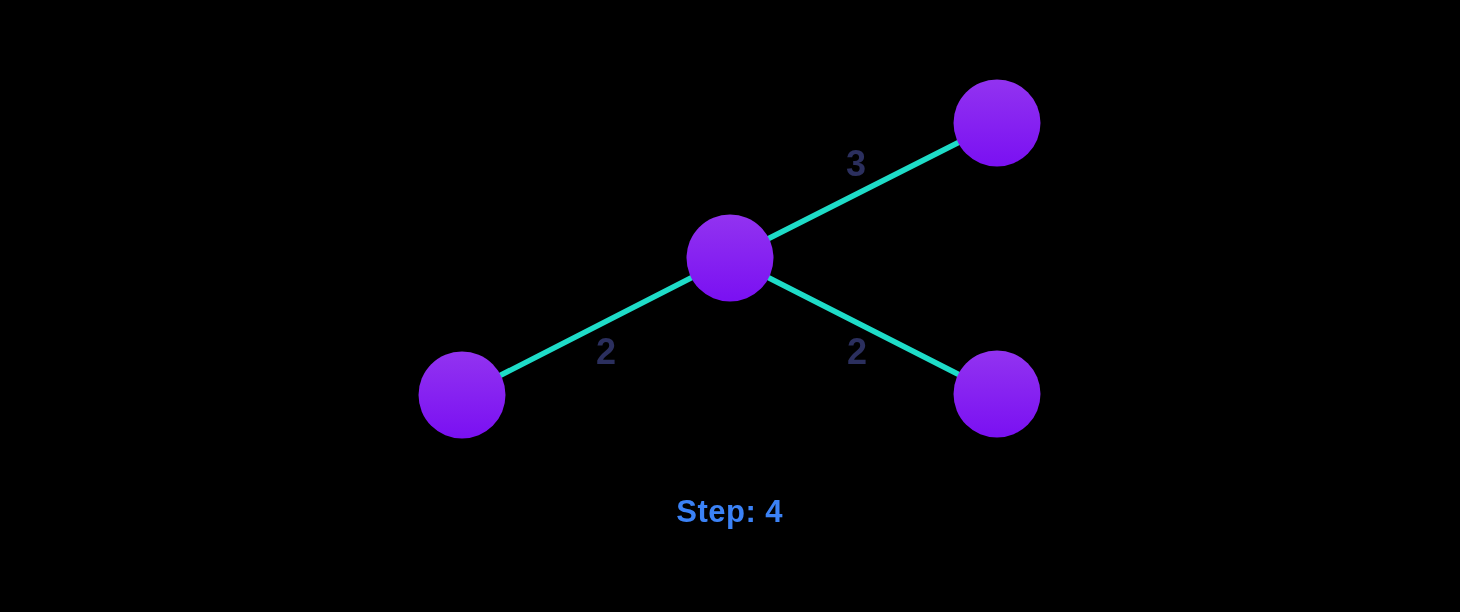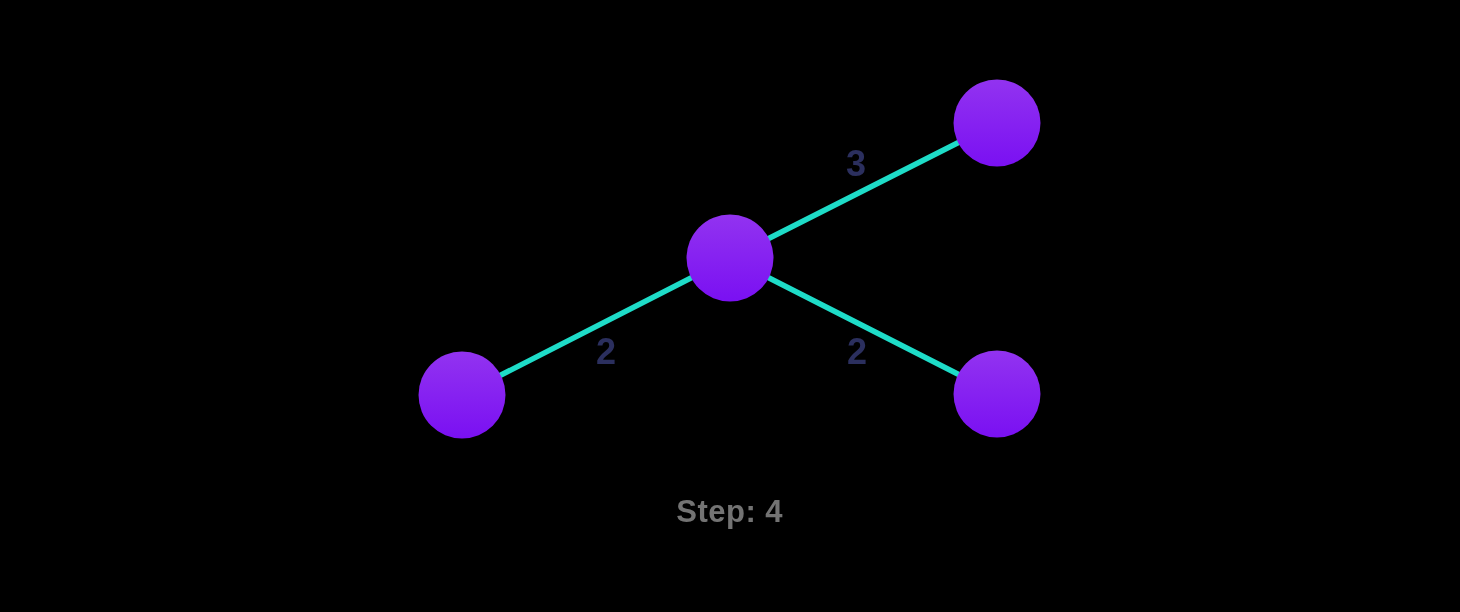--- a/index.html
+++ b/index.html
@@ -66,14 +66,14 @@
         <text x="857" y="351" class="edge-weight" fill="#2B2F5E" text-anchor="middle" dominant-baseline="central">2</text>
       </g>
     <g id="nodes-layer">
         <circle cx="730" cy="258" r="43.5" fill="url(#nodeGrad)"></circle>
         <circle cx="997" cy="123" r="43.5" fill="url(#nodeGrad)"></circle>
         <circle cx="462" cy="395" r="43.5" fill="url(#nodeGrad)"></circle>
         <circle cx="997" cy="394" r="43.5" fill="url(#nodeGrad)"></circle>
       </g>
   </svg>
 
-  <div class="step-indicator" style="color: #737373;">Step: 4</div>
+  <div class="step-indicator" style="color: #3b82f6;">Step: 4</div>
 </div>
 
 </body></html>

